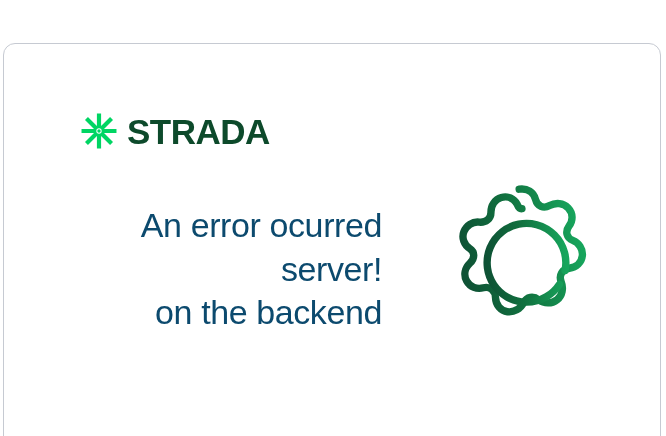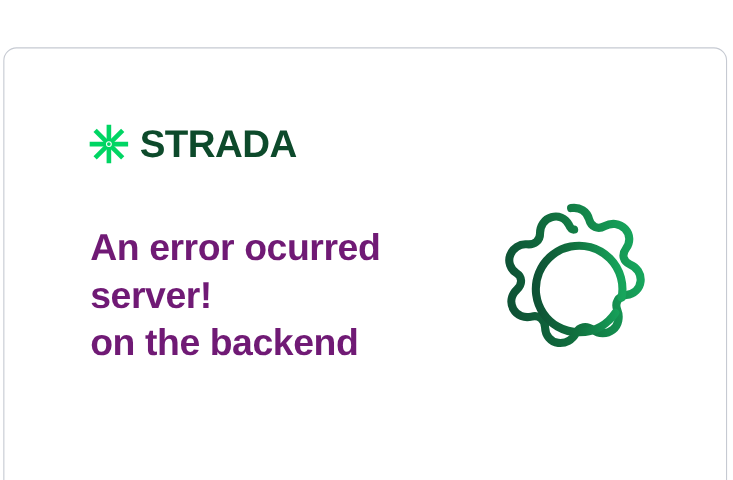--- a/index.html
+++ b/index.html
@@ -52,24 +52,25 @@
   }
 
   
   .headline {
     position: absolute;
     left: 78px;
     top: 160px;
     width: 300px;
     margin: 0;
     font-size: 34px;
-    font-weight: bold;
+    font-weight: normal;
     line-height: 1.28;
     letter-spacing: -0.4px;
-    color: #701a75;
+    color: #0c4a6e;
+    text-align: right;
   }
   .headline-line {
     display: block;
     white-space: nowrap;
   }
 
   
   .gear-art {
     position: absolute;
     left: 443px;

